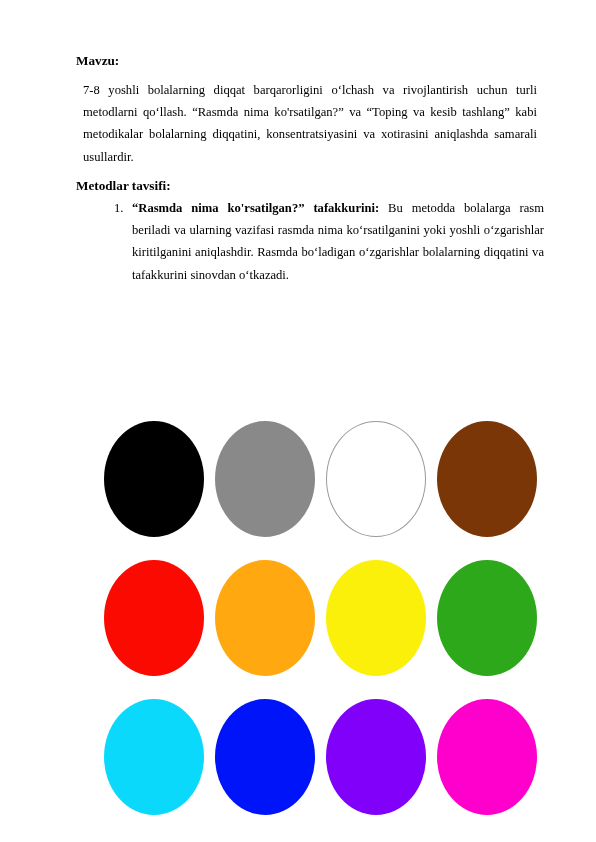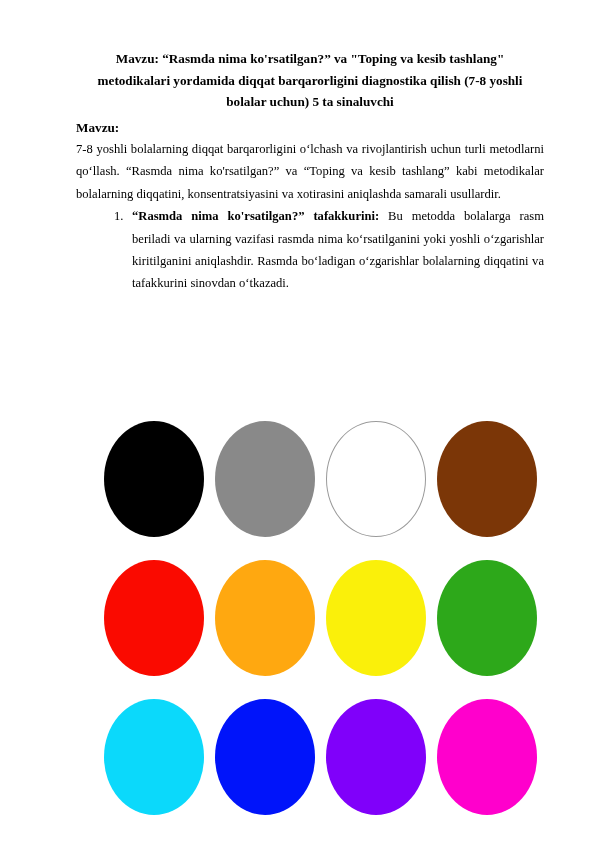--- a/index.html
+++ b/index.html
@@ -38,21 +38,21 @@
     font-size: 13.2px;
     line-height: 21.5px;
     margin: 2px 0 0 0;
     text-align: left;
   }
   .body-par {
     font-size: 12.6px;
     line-height: 22.4px;
     text-align: justify;
     text-justify: inter-word;
-    margin: 0;
+    margin: 7px;
     padding: 0;
     hyphens: none;
   }
   .list-block {
     margin: 0;
     padding: 0;
     list-style: none;
   }
   .list-item {
     position: relative;
@@ -102,30 +102,26 @@
   }
   .circle.outlined {
     border: 1px solid #9a9a9a;
   }
 </style>
 </head>
 <body>
 
 <div class="page">
 
-  <div class="doc-title">
-    <span>Mavzu: “Rasmda nima ko'rsatilgan?” va "Toping va kesib tashlang"</span>
-    <span>metodikalari yordamida diqqat barqarorligini diagnostika qilish (7-8 yoshli</span>
-    <span>bolalar uchun) 5 ta sinaluvchi</span>
-  </div>
 
   <div class="section-heading">Mavzu:</div>
 
   <p class="body-par">7-8 yoshli bolalarning diqqat barqarorligini o‘lchash va rivojlantirish uchun turli metodlarni qo‘llash. “Rasmda nima ko'rsatilgan?” va “Toping va kesib tashlang” kabi metodikalar bolalarning diqqatini, konsentratsiyasini va xotirasini aniqlashda samarali usullardir.</p>
 
+  <div class="section-heading">Metodlar tavsifi:</div>
 
   <div class="list-block">
     <div class="list-item">
       <span class="list-marker">1.</span>
       <b>“Rasmda nima ko'rsatilgan?” tafakkurini:</b><span> Bu metodda bolalarga rasm beriladi va ularning vazifasi rasmda nima ko‘rsatilganini yoki yoshli o‘zgarishlar kiritilganini aniqlashdir. Rasmda bo‘ladigan o‘zgarishlar bolalarning diqqatini va tafakkurini sinovdan o‘tkazadi.</span>
     </div>
   </div>
 
   <div class="figure">
     <div class="circle-grid">

